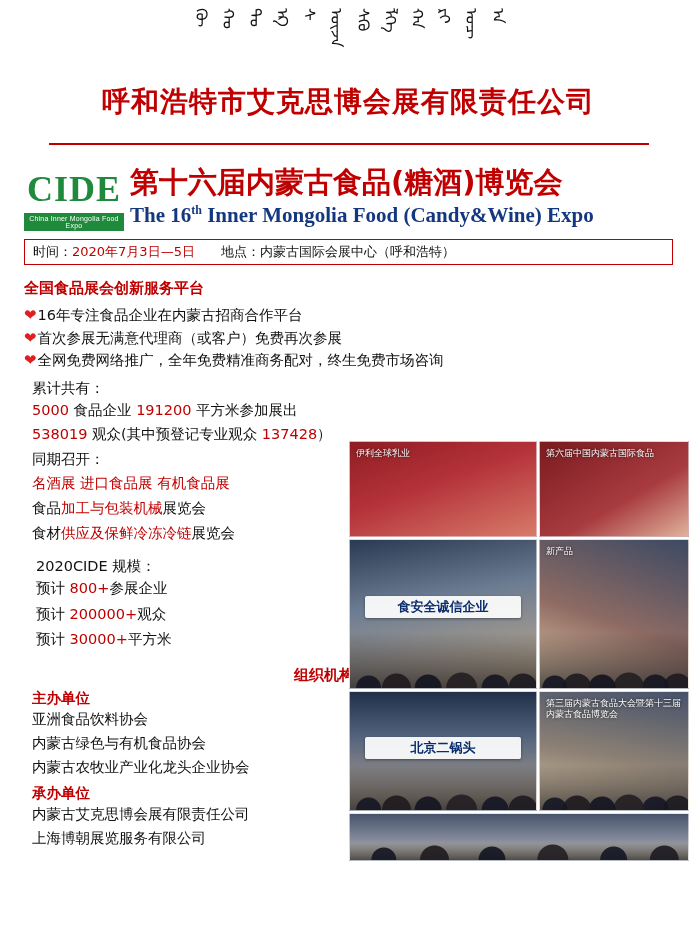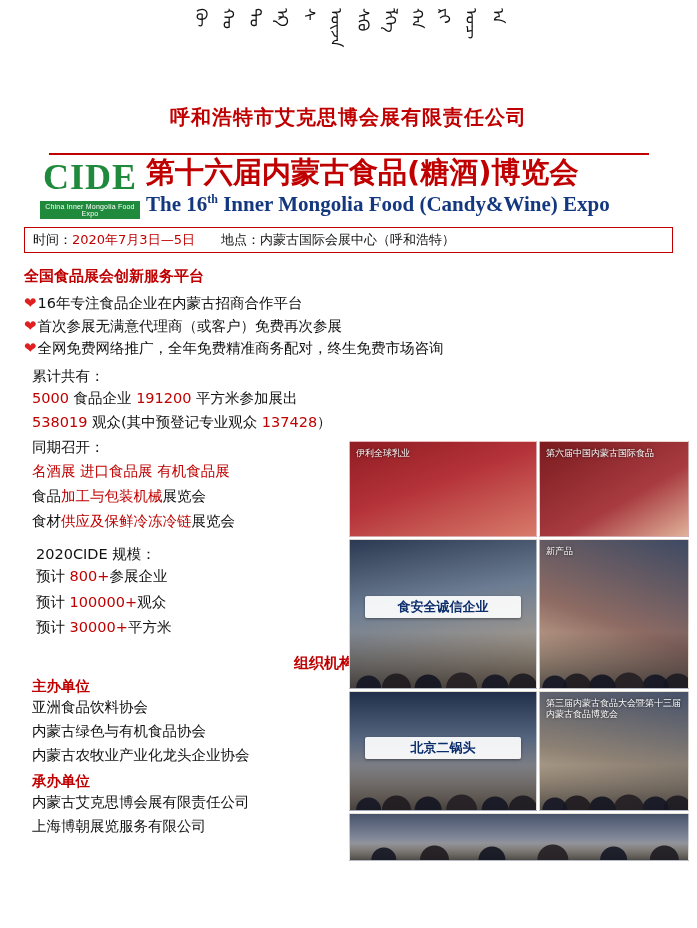--- a/index.html
+++ b/index.html
@@ -33,39 +33,40 @@
     color: #111;
     letter-spacing: 1px;
     height: 58px;
     transform: scaleX(0.9);
   }
 
   
   .company-title {
     text-align: center;
     font-family: "DejaVu Sans", sans-serif;
-    font-size: 20px;
+    font-size: 28px;
     font-weight: bold;
     color: #c00000;
     letter-spacing: 1px;
-    margin-top: 24px;
+    margin-top: 3px;
   }
 
   .rule {
     width: 600px;
     height: 2px;
     background: #c00000;
     margin: 22px auto 0 auto;
   }
 
   
   .expo-block {
-    padding-left: 40px;
+    margin-top: 22px;
+    padding-left: 24px;
     display: flex;
-    align-items: center;
+    align-items: flex-start;
   }
   .cide-logo {
     width: 100px;
     flex: 0 0 100px;
     text-align: center;
     padding-top: 4px;
   }
   .cide-logo .cide-word {
     font-family: "Liberation Serif", serif;
     font-size: 36px;
@@ -382,21 +383,21 @@
     </div>
     <div class="mix-line">
       <span>食材</span><span class="red">供应及</span><span class="red">保鲜冷冻冷链</span><span>展览会</span>
     </div>
 
     <div class="scale-head">2020CIDE 规模：</div>
     <div class="forecast">
       <span>预计 </span><span class="red">800+</span><span>参展企业</span>
     </div>
     <div class="forecast">
-      <span>预计 </span><span class="red">100000+</span><span>观众</span>
+      <span>预计 </span><span class="red">200000+</span><span>观众</span>
     </div>
     <div class="forecast">
       <span>预计 </span><span class="red">30000+</span><span>平方米</span>
     </div>
 
     <div class="org-head">组织机构</div>
     <div class="org-sub">主办单位</div>
     <div class="org-item">亚洲食品饮料协会</div>
     <div class="org-item">内蒙古绿色与有机食品协会</div>
     <div class="org-item">内蒙古农牧业产业化龙头企业协会</div>

